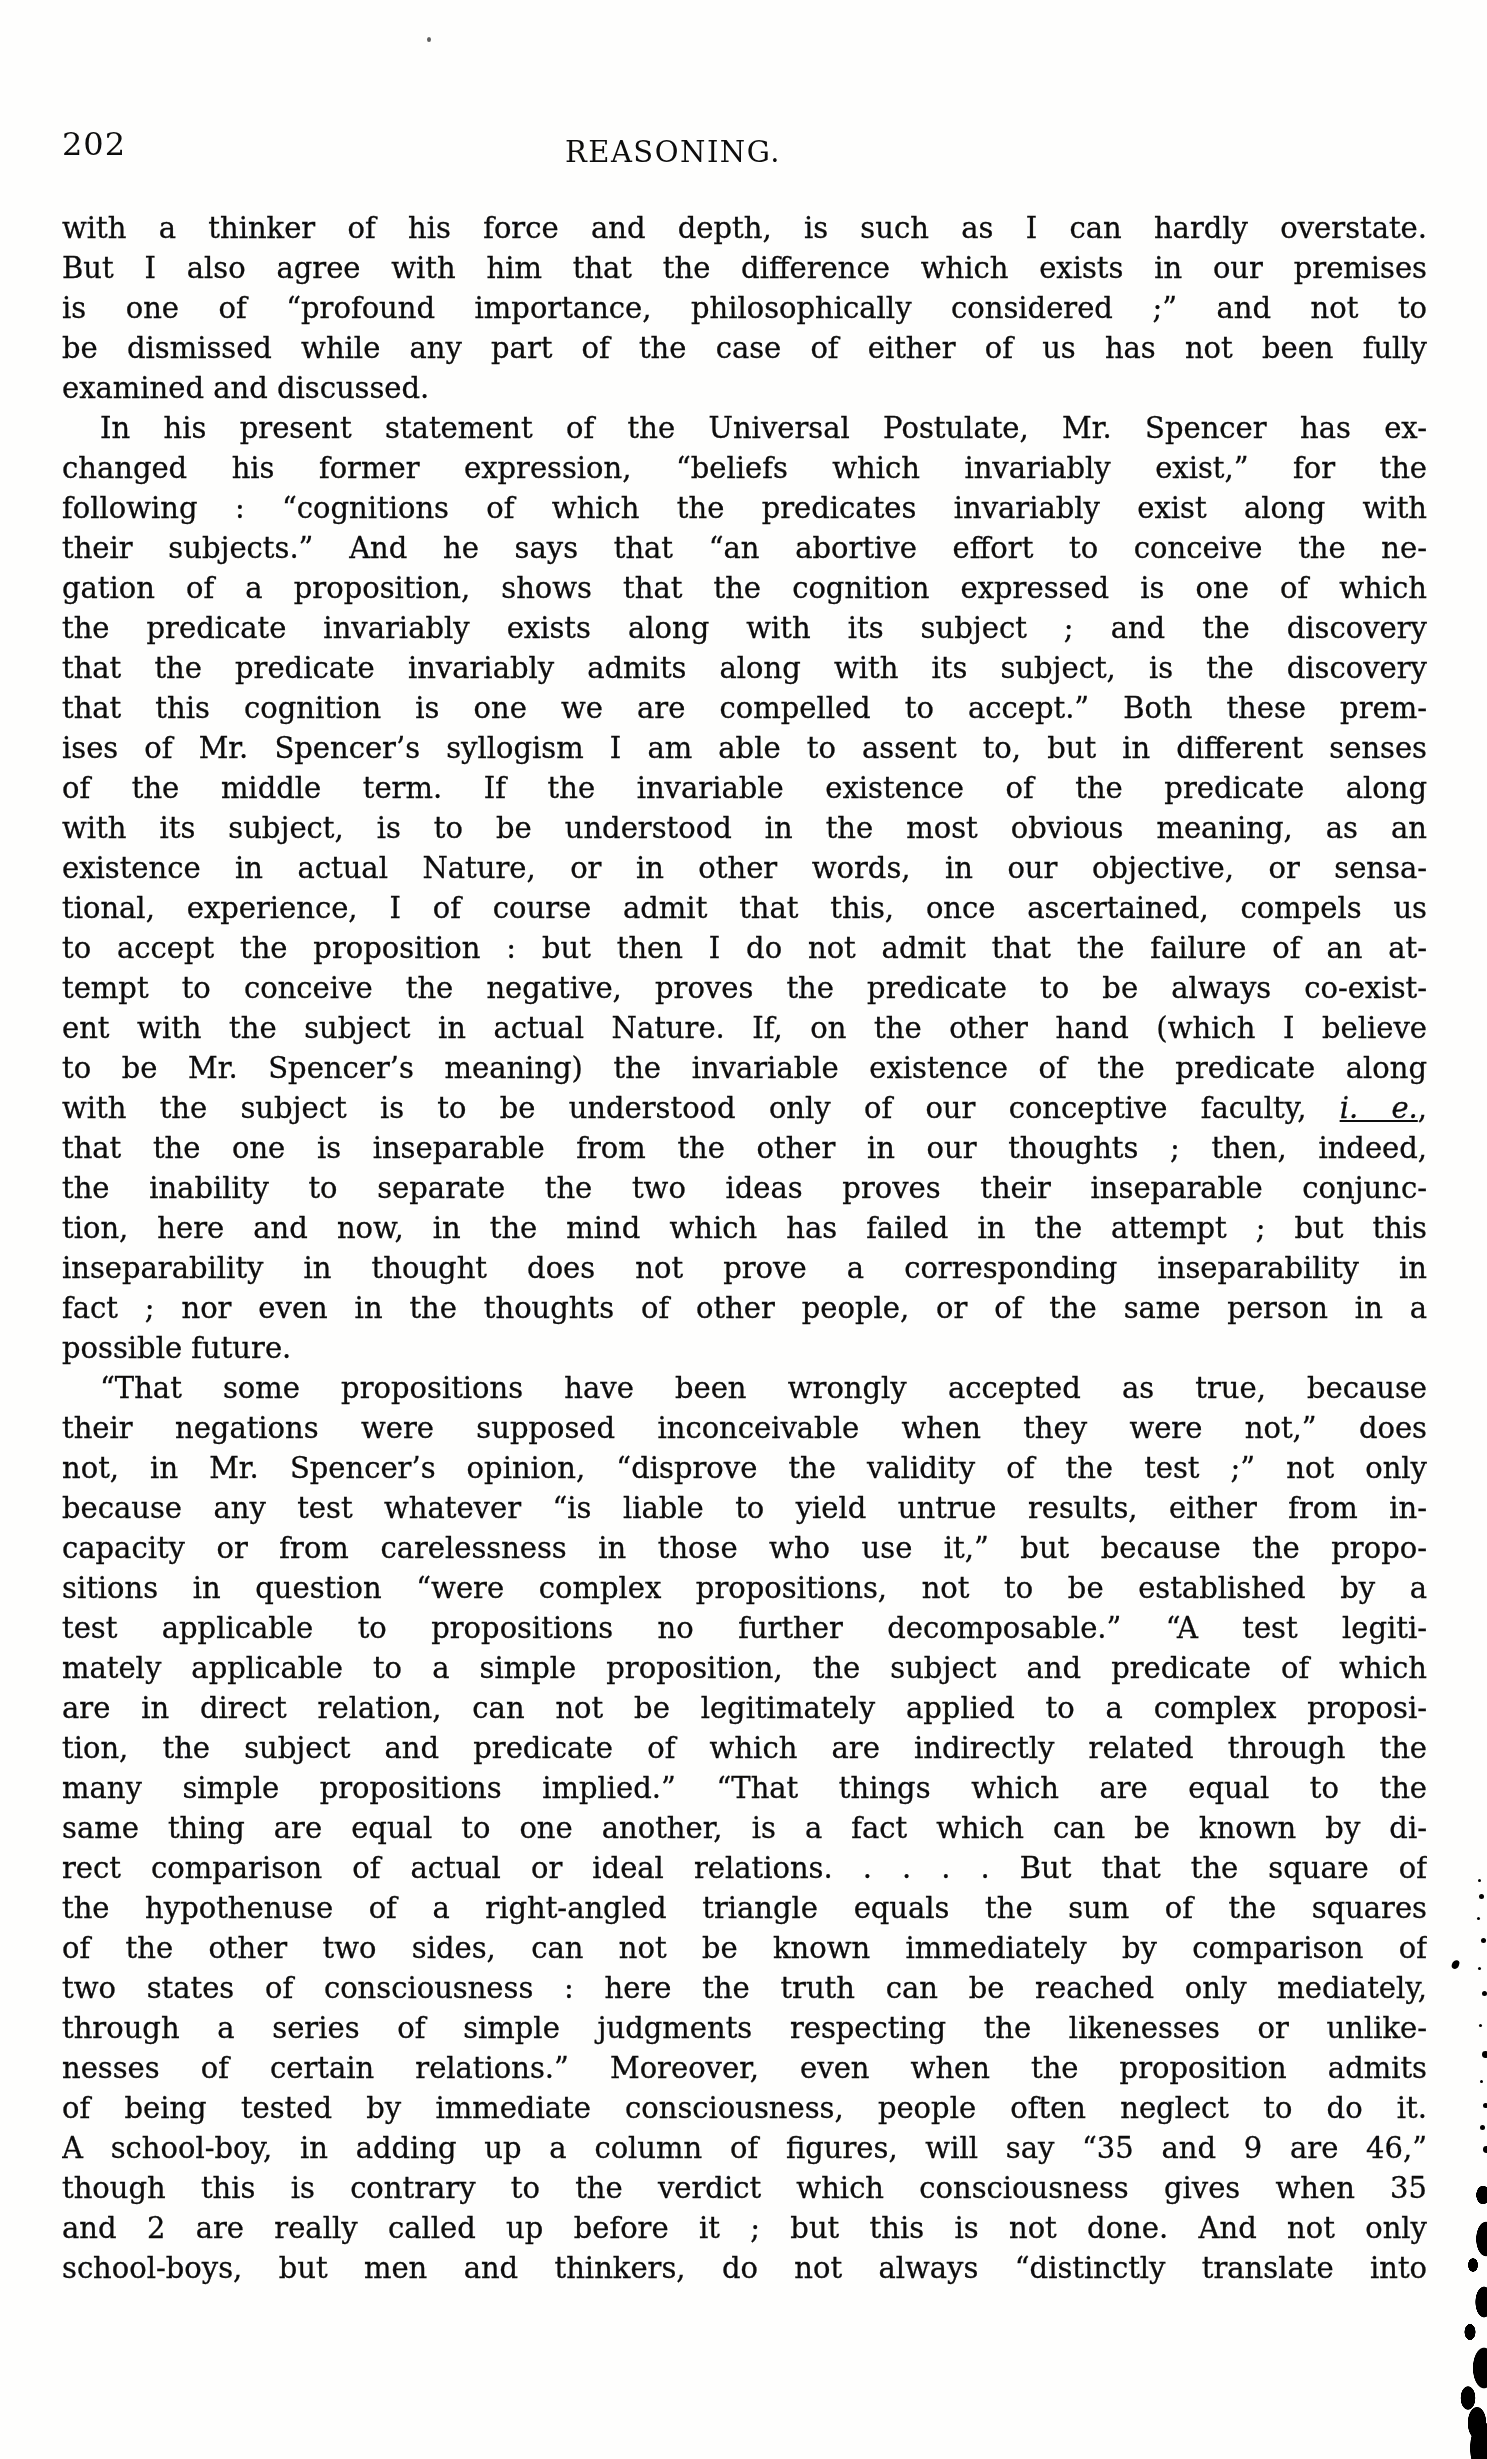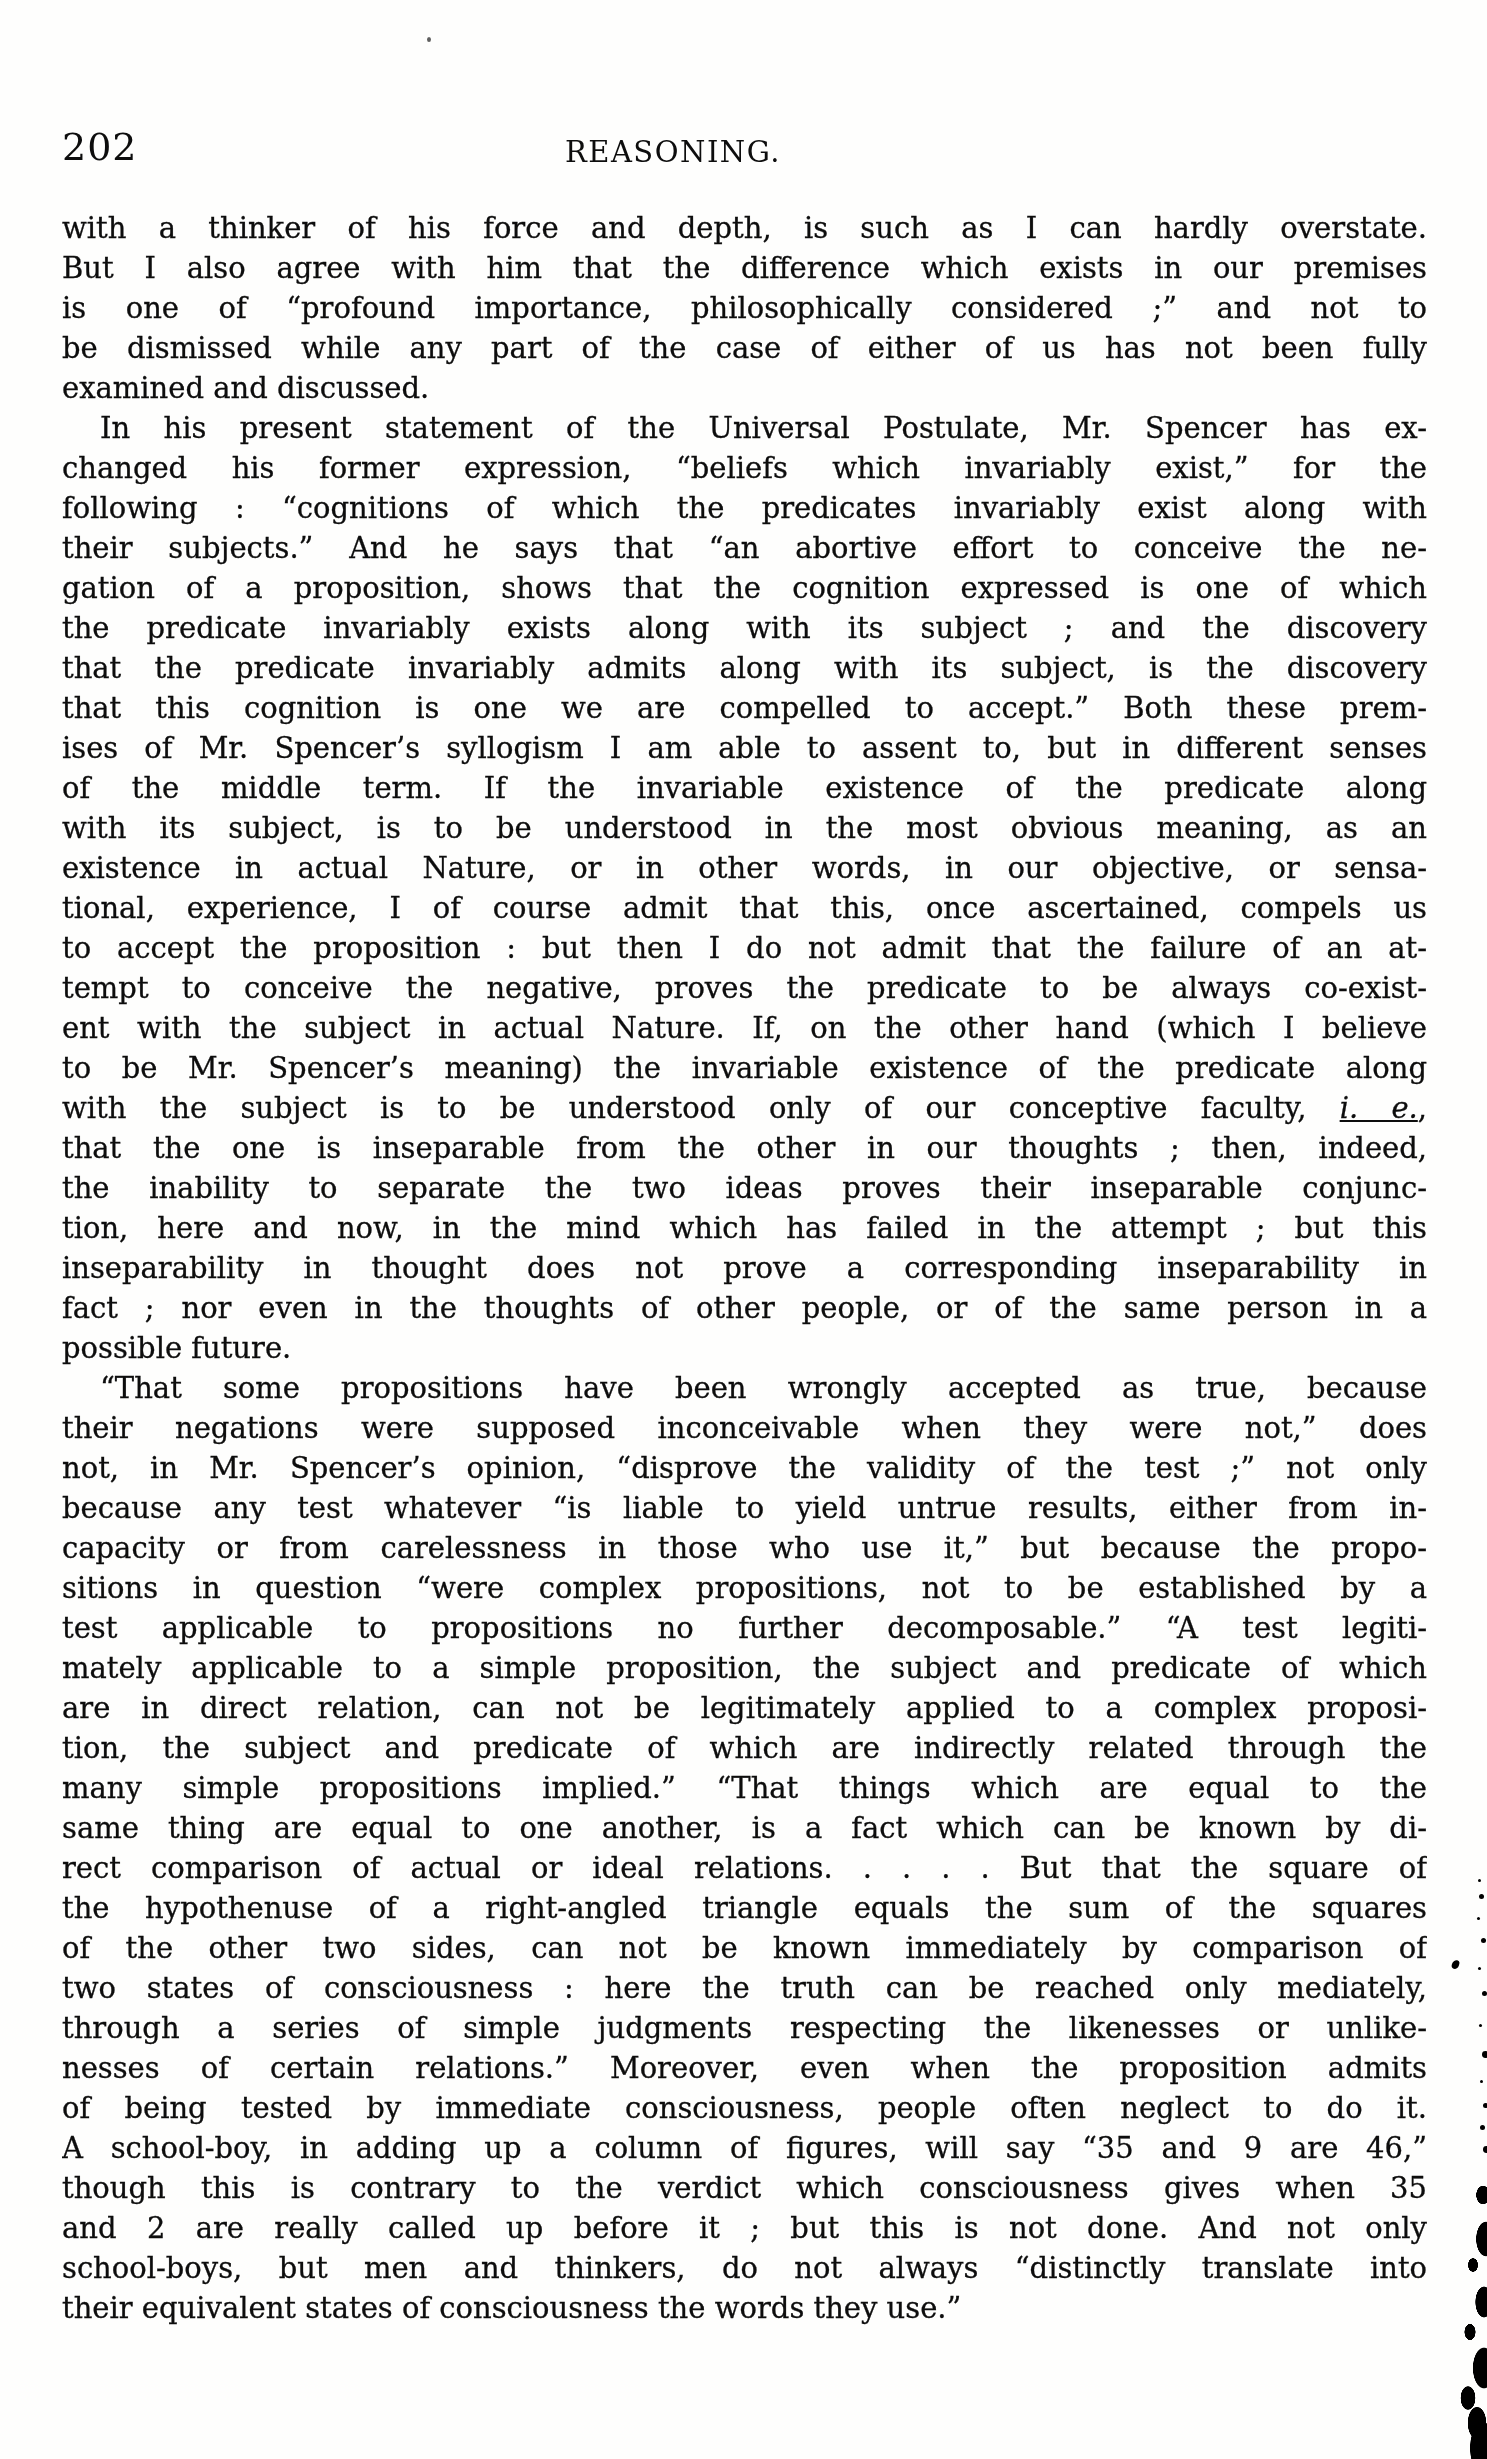--- a/index.html
+++ b/index.html
@@ -10,21 +10,21 @@
     background: #fefefd;
     overflow: hidden;
     color: #0d0d0d;
     font-family: "DejaVu Serif", "Liberation Serif", serif;
   }
 
   
   .running-head { position: absolute; top: 125px; left: 0; width: 100%; height: 40px; }
   .pageno {
     position: absolute; left: 62px; top: 0;
-    font-size: 38px; letter-spacing: 1px;
+    font-size: 32px; letter-spacing: 1px;
   }
   .rtitle {
     position: absolute; left: 673px; top: 0; transform: translateX(-50%);
     font-size: 29px; letter-spacing: 1.5px; white-space: nowrap; margin-top: 10px;
   }
 
   
   .textblock {
     position: absolute; left: 62px; top: 208px; width: 1365px;
   }
@@ -127,21 +127,20 @@
       <div class="line">the hypothenuse of a right-angled triangle equals the sum of the squares</div>
       <div class="line">of the other two sides, can not be known immediately by comparison of</div>
       <div class="line">two states of consciousness : here the truth can be reached only mediately,</div>
       <div class="line">through a series of simple judgments respecting the likenesses or unlike-</div>
       <div class="line">nesses of certain relations.” Moreover, even when the proposition admits</div>
       <div class="line">of being tested by immediate consciousness, people often neglect to do it.</div>
       <div class="line">A school-boy, in adding up a column of figures, will say “35 and 9 are 46,”</div>
       <div class="line">though this is contrary to the verdict which consciousness gives when 35</div>
       <div class="line">and 2 are really called up before it ; but this is not done. And not only</div>
       <div class="line">school-boys, but men and thinkers, do not always “distinctly translate into</div>
-      <div class="line para-end">their equivalent states of consciousness the words they use.”</div>
     </main>
 
   <div id="speckle-col"></div>
   <div id="noise-dot"></div>
   <div id="edge-blotch"></div>
 
 </div>
 
 
 </body></html>

